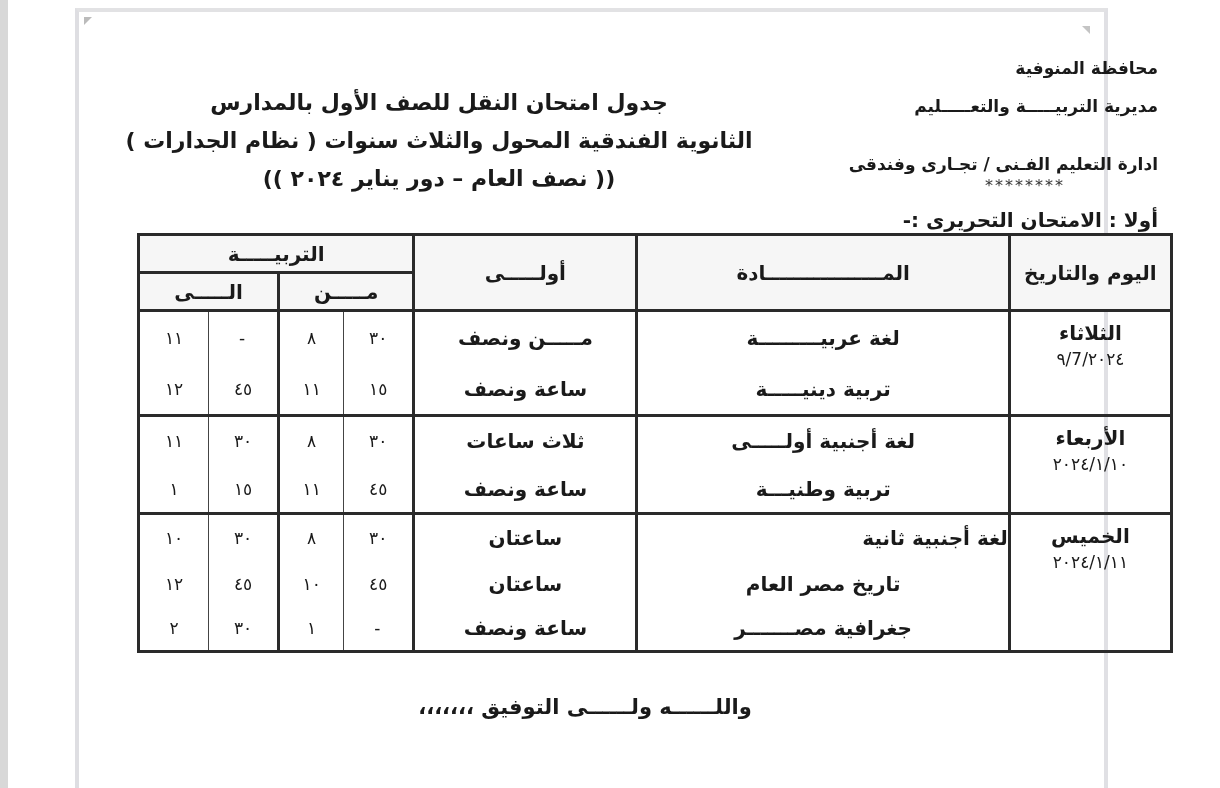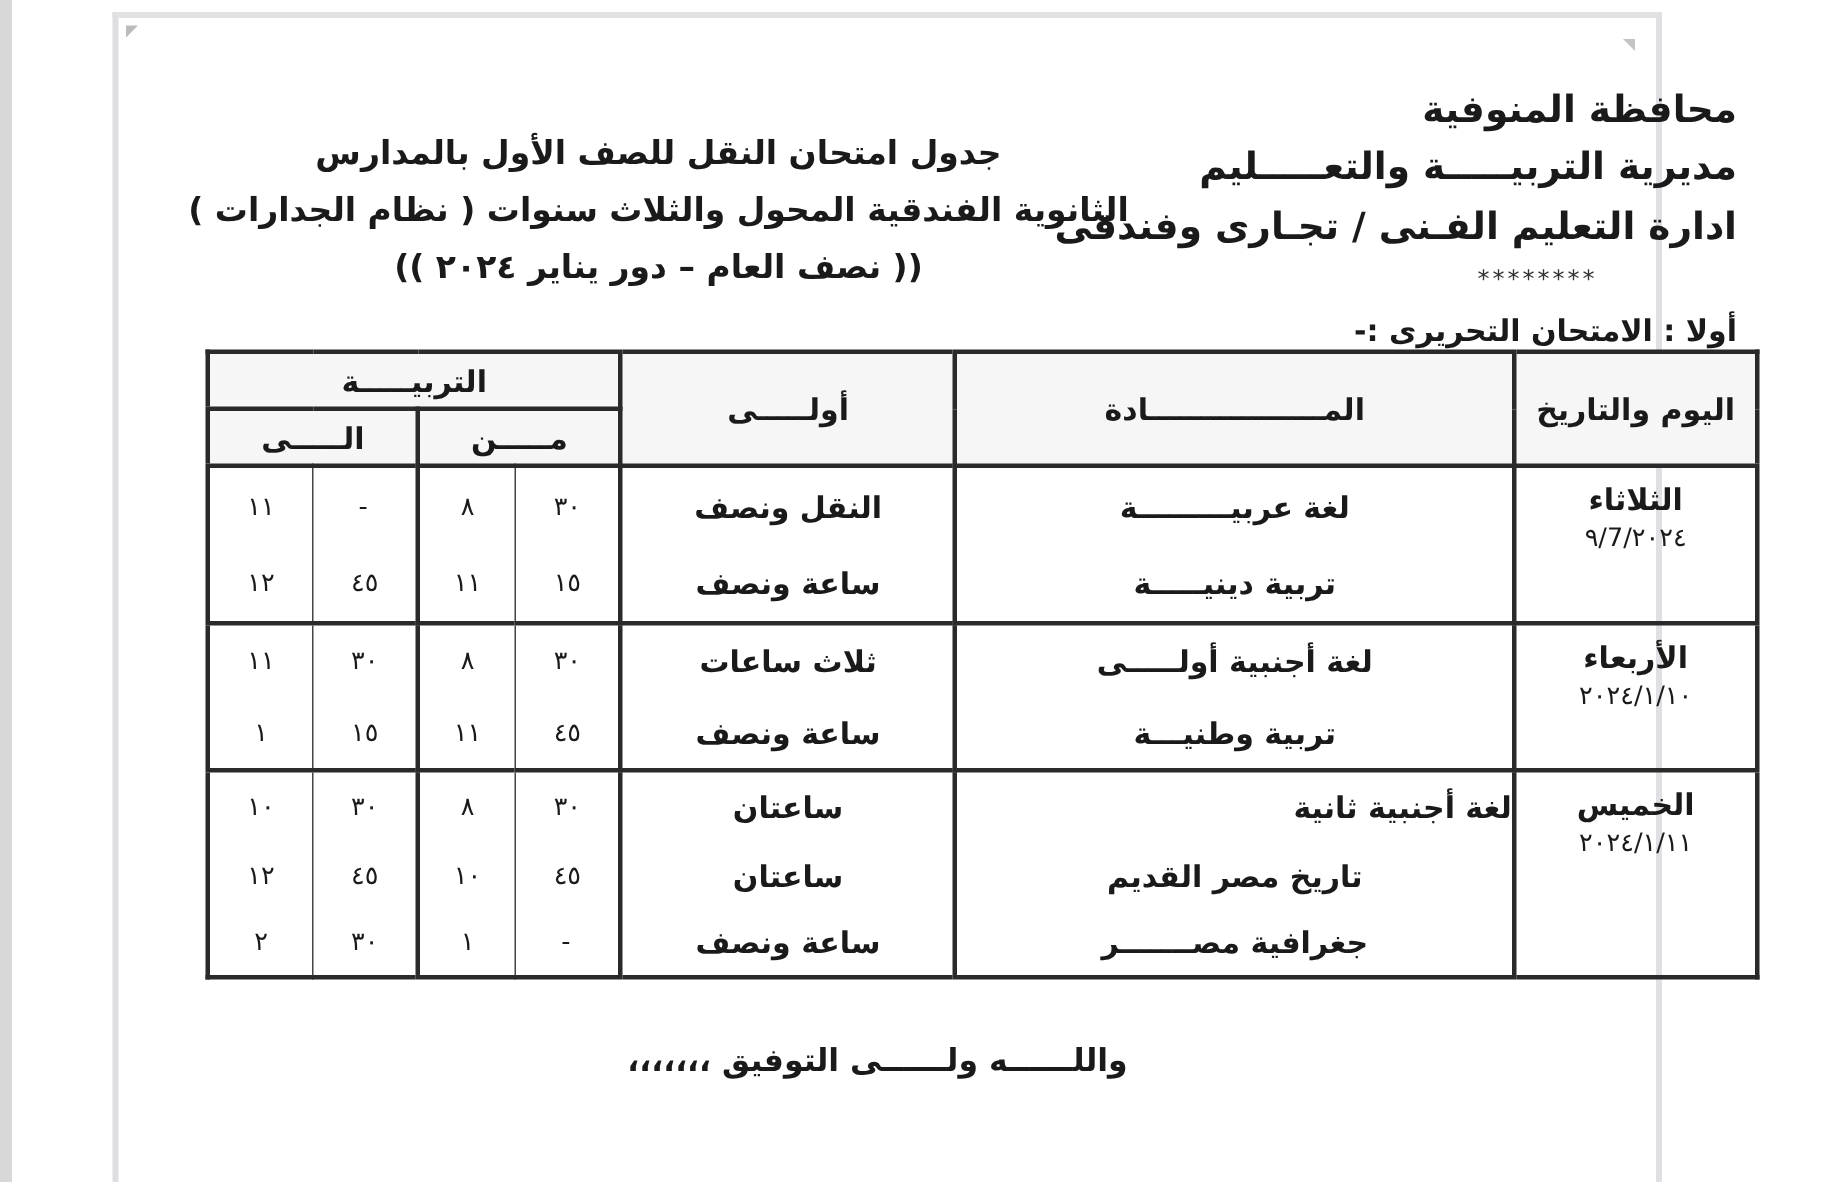--- a/index.html
+++ b/index.html
@@ -3,21 +3,21 @@
 <meta charset="utf-8">
 <style>
   html,body{margin:0;padding:0;}
   body{width:1220px;height:788px;background:#f4f4f4;position:relative;overflow:hidden;font-family:"DejaVu Sans",sans-serif;color:#1a1a1a;}
   .leftstrip{position:absolute;left:0;top:0;width:8px;height:788px;background:#d8d8d8;}
   .page{position:absolute;left:8px;top:0;width:1212px;height:788px;background:#fff;}
   .pageframe{position:absolute;left:75px;top:8px;width:1025px;height:790px;border-left:4px solid #dedee2;border-top:4px solid #e2e2e4;border-right:4px solid #e0e0e4;}
   .corner{position:absolute;width:0;height:0;border-style:solid;}
   .c1{left:84px;top:17px;border-width:8px 8px 0 0;border-color:#bbb transparent transparent transparent;}
   .c2{left:1082px;top:26px;border-width:0 8px 8px 0;border-color:transparent #c4c4c4 transparent transparent;}
-  .txt{position:absolute;direction:rtl;white-space:nowrap;font-weight:bold;font-size:25px;line-height:1;}
+  .txt{position:absolute;direction:rtl;white-space:nowrap;font-weight:bold;font-size:17px;line-height:1;}
   .hdr-right{right:62px;text-align:right;}
   .title{position:absolute;direction:rtl;white-space:nowrap;font-weight:bold;font-size:22px;text-align:center;left:100px;width:640px;margin-left:19px;}
   .stars{position:absolute;top:176px;left:985px;font-size:16px;letter-spacing:2px;color:#333;}
   table{position:absolute;left:137px;top:233px;width:1036px;border-collapse:collapse;direction:rtl;border:3px solid #2a2a2a;}
   td,th{border:1.5px solid #444;padding:0;font-weight:bold;text-align:center;font-size:20px;}
   th{background:#f6f6f6;font-size:20px;}
   .thick-l{border-left:3px solid #2a2a2a;}
   .thick-b{border-bottom:3px solid #2a2a2a;}
   .day{vertical-align:top;padding-top:8px;line-height:26px;}
   .num{font-size:17px;font-weight:normal;letter-spacing:2px;}
@@ -27,21 +27,21 @@
 <body>
 
 <div class="leftstrip"></div>
 <div class="page"></div>
 <div class="pageframe"></div>
 <div class="corner c1"></div>
 <div class="corner c2"></div>
 
 <div class="txt hdr-right" style="top:60px;">محافظة المنوفية</div>
 <div class="txt hdr-right" style="top:98px;">مديرية التربيـــــة والتعـــــليم</div>
-<div class="txt hdr-right" style="top:138px;">ادارة التعليم الفـنى / تجـارى وفندقى</div>
+<div class="txt hdr-right" style="top:156px;">ادارة التعليم الفـنى / تجـارى وفندقى</div>
 <div class="stars">********</div>
 
 <div class="title" style="top:90px;">جدول امتحان النقل للصف الأول بالمدارس</div>
 <div class="title" style="top:128px;">الثانوية الفندقية المحول والثلاث سنوات ( نظام الجدارات )</div>
 <div class="title" style="top:166px;">(( نصف العام – دور يناير ٢٠٢٤ ))</div>
 
 <div class="txt" style="top:210px;right:62px;font-size:20px;">أولا : الامتحان التحريرى :-</div>
 
 <table>
   <colgroup>
@@ -64,21 +64,21 @@
     <th colspan="2" class="thick-l thick-b">مـــــن</th>
     <th colspan="2" class="thick-b">الـــــى</th>
   </tr>
 
   <tr style="height:53px;">
     <td rowspan="2" class="day thick-l thick-b">
           <div>الثلاثاء</div>
           <div class="num">٢٠٢٤/7/٩</div>
         </td>
     <td class="thick-l" style="border-bottom:none;">لغة عربيـــــــــة</td>
-    <td class="thick-l" style="border-bottom:none;">النقل ونصف</td>
+    <td class="thick-l" style="border-bottom:none;">مـــــن ونصف</td>
     <td class="num" style="border-bottom:none;">٣٠</td>
     <td class="num thick-l" style="border-bottom:none;">٨</td>
     <td class="num" style="border-bottom:none;">-</td>
     <td class="num" style="border-bottom:none;">١١</td>
   </tr>
   <tr style="height:52px;">
     <td class="thick-l thick-b" style="border-top:none;">تربية دينيـــــة</td>
     <td class="thick-l thick-b" style="border-top:none;">ساعة ونصف</td>
     <td class="num thick-b" style="border-top:none;">١٥</td>
     <td class="num thick-l thick-b" style="border-top:none;">١١</td>
@@ -113,21 +113,21 @@
           <div class="num">٢٠٢٤/١/١١</div>
         </td>
     <td class="thick-l" style="border-bottom:none;text-align:right;">لغة أجنبية ثانية</td>
     <td class="thick-l" style="border-bottom:none;">ساعتان</td>
     <td class="num" style="border-bottom:none;">٣٠</td>
     <td class="num thick-l" style="border-bottom:none;">٨</td>
     <td class="num" style="border-bottom:none;">٣٠</td>
     <td class="num" style="border-bottom:none;">١٠</td>
   </tr>
   <tr style="height:44px;">
-    <td class="thick-l" style="border-top:none;border-bottom:none;">تاريخ مصر القديم</td>
+    <td class="thick-l" style="border-top:none;border-bottom:none;">تاريخ مصر العام</td>
     <td class="thick-l" style="border-top:none;border-bottom:none;">ساعتان</td>
     <td class="num" style="border-top:none;border-bottom:none;">٤٥</td>
     <td class="num thick-l" style="border-top:none;border-bottom:none;">١٠</td>
     <td class="num" style="border-top:none;border-bottom:none;">٤٥</td>
     <td class="num" style="border-top:none;border-bottom:none;">١٢</td>
   </tr>
   <tr style="height:46px;">
     <td class="thick-l" style="border-top:none;">جغرافية مصـــــــر</td>
     <td class="thick-l" style="border-top:none;">ساعة ونصف</td>
     <td class="num" style="border-top:none;">-</td>

